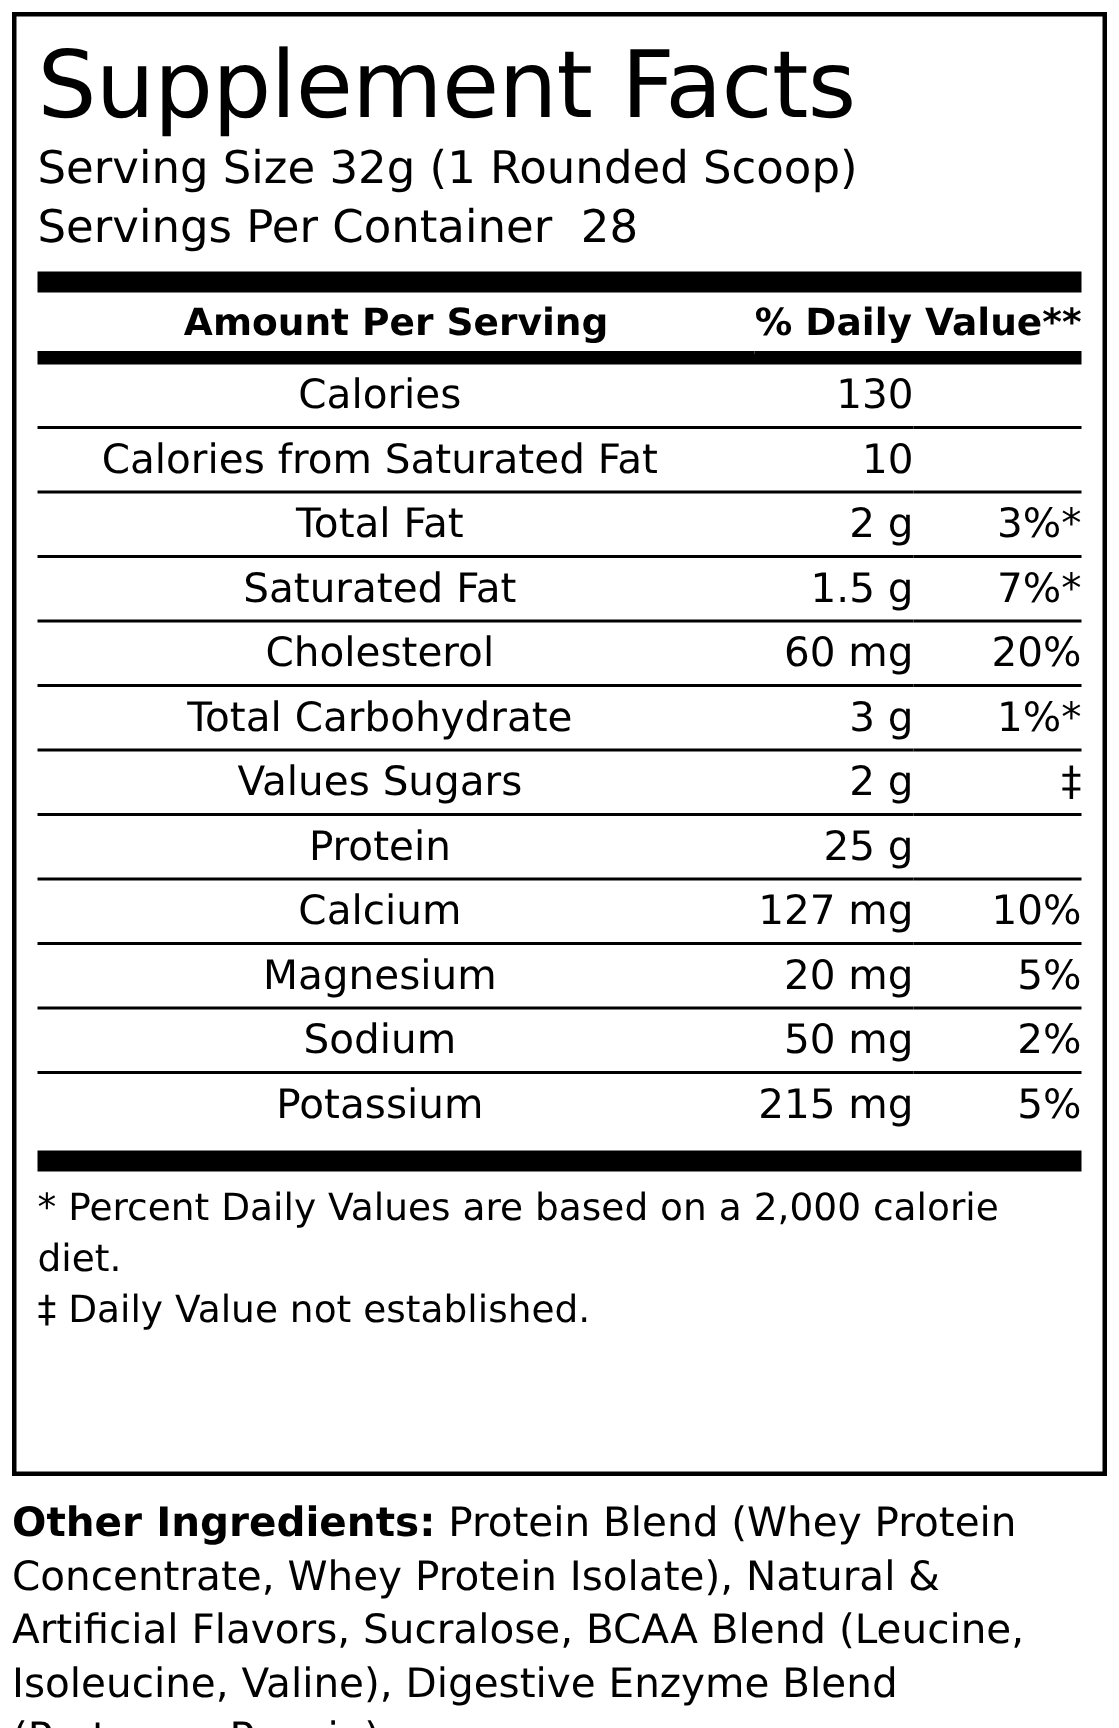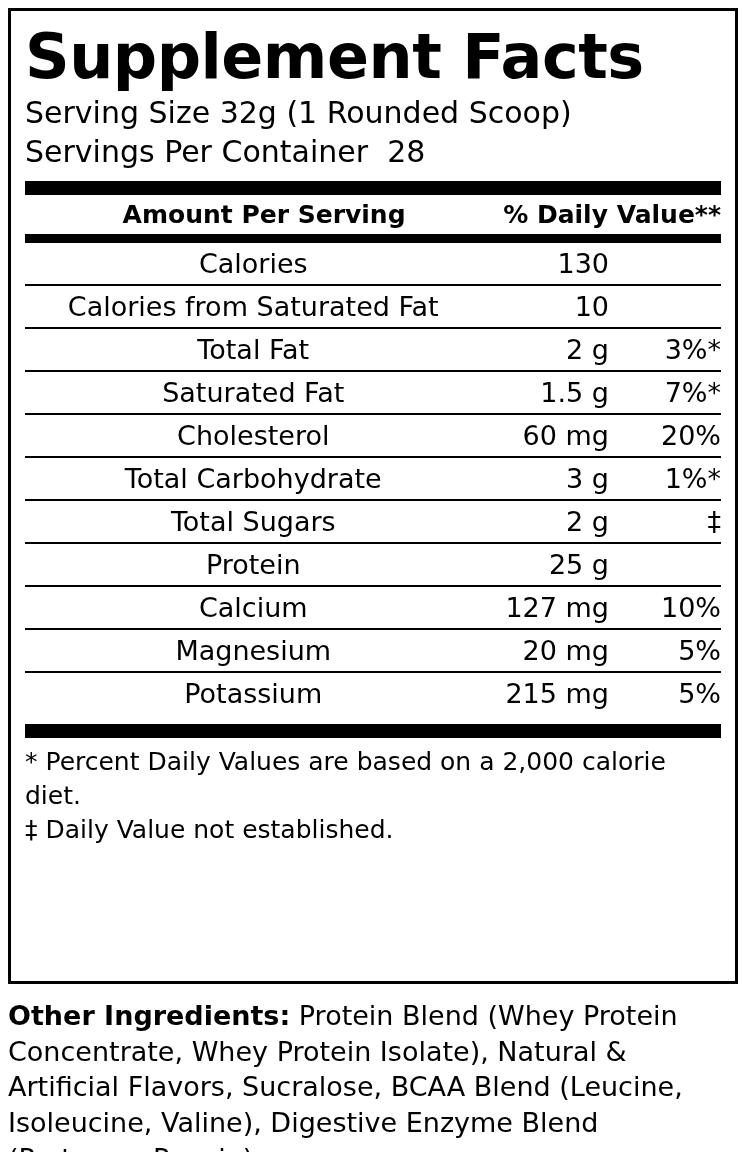--- a/index.html
+++ b/index.html
@@ -19,21 +19,21 @@
     left: 8px;
     top: 8px;
     width: 730px;
     height: 976px;
     border: 3px solid #000;
     box-sizing: border-box;
     padding: 10px 14px 0 14px;
   }
   .title {
     font-size: 62px;
-    font-weight: bold;
+    font-weight: normal;
     line-height: 1.02;
     letter-spacing: -0.5px;
     margin: 4px 0 6px 0;
   }
   .serving-line {
     font-size: 30px;
     line-height: 1.28;
     white-space: pre;
   }
   .rule-thick {
@@ -133,38 +133,43 @@
           <td class="name">Cholesterol</td>
           <td class="amount">60 mg</td>
           <td class="dv">20%</td>
         </tr>
         <tr>
           <td class="name">Total Carbohydrate</td>
           <td class="amount">3 g</td>
           <td class="dv">1%*</td>
         </tr>
         <tr>
-          <td class="name indent1">Total Sugars</td>
+          <td class="name indent1">Values Sugars</td>
           <td class="amount">2 g</td>
           <td class="dv">‡</td>
         </tr>
         <tr>
           <td class="name">Protein</td>
           <td class="amount">25 g</td>
           <td class="dv"></td>
         </tr>
         <tr>
           <td class="name">Calcium</td>
           <td class="amount">127 mg</td>
           <td class="dv">10%</td>
         </tr>
         <tr>
           <td class="name">Magnesium</td>
           <td class="amount">20 mg</td>
           <td class="dv">5%</td>
+        </tr>
+        <tr>
+          <td class="name">Sodium</td>
+          <td class="amount">50 mg</td>
+          <td class="dv">2%</td>
         </tr>
         <tr class="no-line">
           <td class="name">Potassium</td>
           <td class="amount">215 mg</td>
           <td class="dv">5%</td>
         </tr>
       </tbody>
   </table>
 
   <div class="rule-thick"></div>

